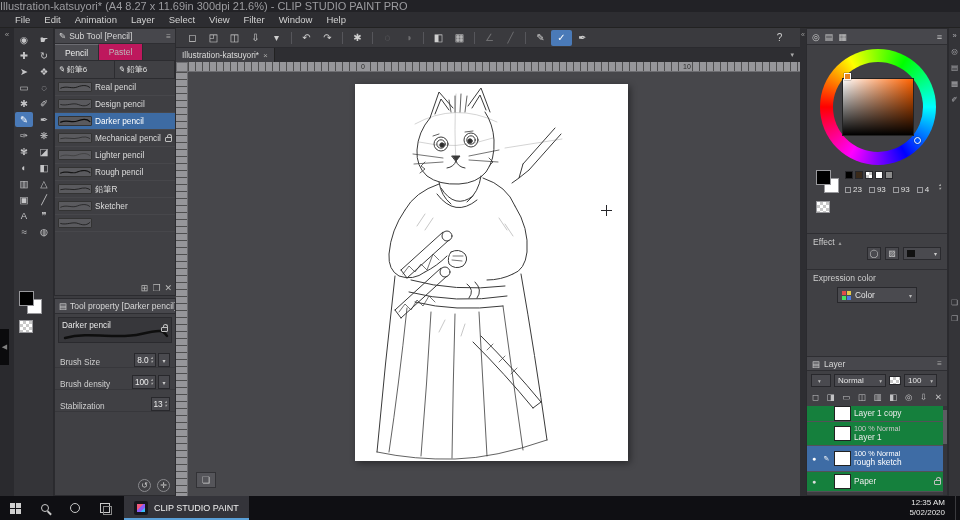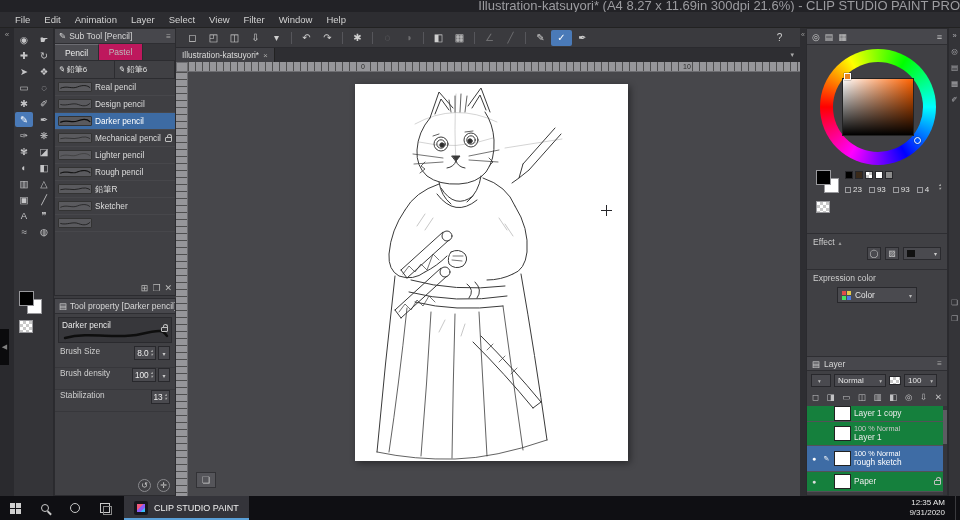--- a/index.html
+++ b/index.html
@@ -1,20 +1,20 @@
 <!DOCTYPE html>
 <html><head>
 <meta charset="utf-8">
 <style>
   *{box-sizing:border-box;margin:0;padding:0;-webkit-user-select:none;user-select:none}
   html,body{width:960px;height:520px;overflow:hidden}
   body{position:relative;background:#3c3c40;font-family:"Liberation Sans",sans-serif;color:#d4d4d4;font-size:10px}
   
   .titlebar{position:absolute;top:0;left:0;right:0;height:12px;background:#222226;color:#9c9ca0;
-    font-size:13px;line-height:12px;text-align:right;white-space:nowrap;overflow:hidden}
+    font-size:11px;line-height:12px;text-align:left;white-space:nowrap;overflow:hidden}
   .menubar{position:absolute;top:12px;left:0;right:0;height:16px;background:#2d2d31;display:flex;
     align-items:center;padding-left:8px;border-bottom:1px solid #222}
   .menubar span{padding:0 7px;font-size:9.5px;color:#d2d2d2;cursor:default}
   .cmdbar{position:absolute;top:28px;left:176px;width:624px;height:20px;background:#3a3a3e;
     display:flex;align-items:center;padding:0 6px;border-bottom:1px solid #2a2a2e}
   .cicon{width:21px;height:16px;display:flex;align-items:center;justify-content:center;
     font-size:10px;color:#cfcfcf;border-radius:2px}
   .cicon.active{background:#4a7ab8;color:#fff}
   .cicon.disabled{opacity:.35}
   .csep{width:1px;height:12px;background:#56565b;margin:0 4px}
@@ -56,21 +56,21 @@
   .stfoot{position:absolute;bottom:2px;right:3px;display:flex;gap:4px}
   .stfoot span{font-size:9px;color:#bbb}
   .lk{width:7px;height:5px;border:1px solid #bfbfbf;border-radius:1px;position:relative;margin-left:auto;margin-top:2px;flex:0 0 7px}
   .lk::before{content:"";position:absolute;left:1px;top:-4px;width:3px;height:3px;border:1px solid #bfbfbf;border-bottom:none;border-radius:3px 3px 0 0}
   
   .toolprop{top:298px;left:54px;width:122px;height:198px}
   .brushtile{position:relative;height:26px;margin:3px;background:#37373b;border:1px solid #2a2a2e}
   .brushtile .bname{position:absolute;left:3px;top:2px;font-size:8.3px;color:#e8e8e8}
   .brushtile svg{position:absolute;left:2px;bottom:1px}
   .brushtile .lk{position:absolute;right:3px;top:9px;margin:0}
-  .prow{display:flex;align-items:flex-start;height:22px;padding:0 5px;border-bottom:1px solid #37373b;gap:2px}
+  .prow{display:flex;align-items:flex-end;height:22px;padding:0 5px;border-bottom:1px solid #37373b;gap:2px}
   .plabel{font-size:8.3px;color:#cfcfcf;flex:1;white-space:nowrap}
   .valbox{display:flex;align-items:center;background:#4a4a4f;border:1px solid #28282c;height:14px;
     padding:0 2px;font-size:8.3px;color:#eee;gap:2px}
   .stepper{display:flex;flex-direction:column;font-size:4.5px;line-height:4px;color:#aaa}
   .dropbtn{width:12px;height:14px;background:#4a4a4f;border:1px solid #28282c;display:flex;
     align-items:center;justify-content:center;font-size:6px;color:#ccc}
   .hblocks{display:flex;gap:1px;align-items:center}
   .hb{width:7px;height:10px;background:linear-gradient(#6d93cb,#49679b);border:1px solid #2d3a55}
   .harrow{font-size:6px;color:#bbb;margin-left:2px}
   .ppfoot{position:absolute;bottom:3px;right:5px;display:flex;gap:6px}
@@ -708,16 +708,16 @@
   </span>
   <span class="tbbtn">
     <span class="tv"></span>
   </span>
   <span class="appbtn">
     <span class="appico"></span>
     <span class="applabel">CLIP STUDIO PAINT</span>
   </span>
   <span class="clock">
     <span>12:35 AM</span>
-    <span>9/31/2020</span>
+    <span>5/02/2020</span>
   </span>
   <span class="showdesk"></span>
 </div>
 
 </body></html>

